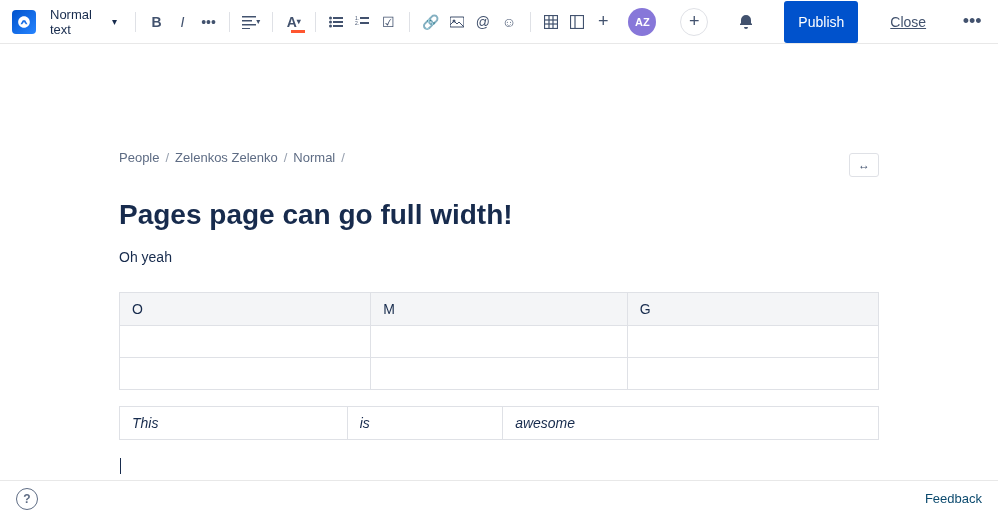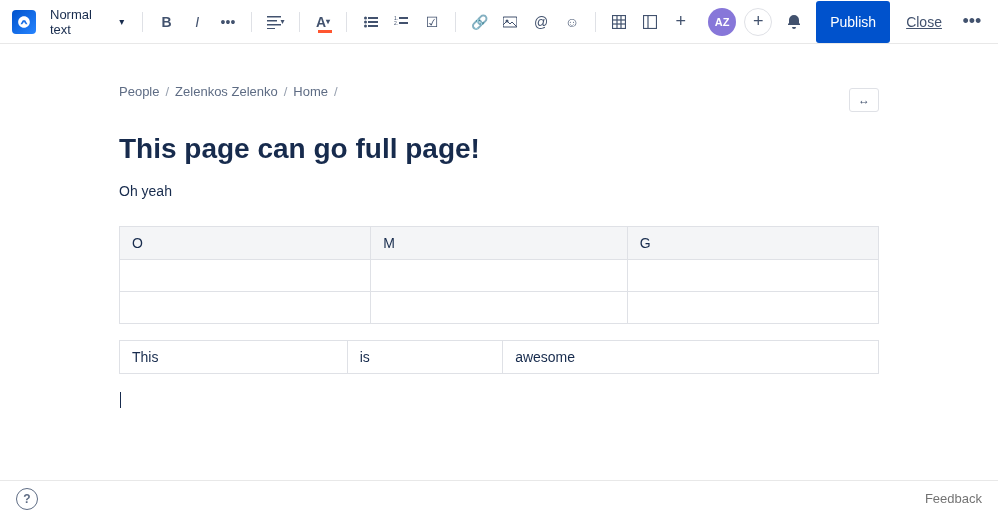--- a/index.html
+++ b/index.html
@@ -28,21 +28,21 @@
       font-size: 13px; color: #172b4d; cursor: pointer; padding: 4px 6px; border-radius: 3px;
     }
     .toolbar-sep { width: 1px; height: 20px; background: #dfe1e6; margin: 0 4px; }
     .toolbar-btn {
       display: flex; align-items: center; justify-content: center;
       width: 28px; height: 28px; border-radius: 3px; cursor: pointer; font-size: 14px; color: #42526e; border: none; background: none;
     }
     .toolbar-btn.bold { font-weight: bold; }
     .toolbar-btn.italic { font-style: italic; }
     .toolbar-spacer { flex: 1; }
-    .toolbar-right { display: flex; align-items: center; gap: 8px; }
+    .toolbar-right { display: flex; align-items: center; gap: 24px; }
     .avatar {
       width: 28px; height: 28px; border-radius: 50%; background: #6554c0; overflow: hidden;
       display: flex; align-items: center; justify-content: center; color: #fff; font-size: 11px; font-weight: bold;
     }
     .toolbar-icon-btn {
       width: 28px; height: 28px; border-radius: 50%; border: none; background: none; cursor: pointer;
       display: flex; align-items: center; justify-content: center; color: #42526e; font-size: 16px;
     }
     .btn-publish {
       background: #0052cc; color: #fff; border: none; border-radius: 3px; padding: 13px 14px;
@@ -51,21 +51,21 @@
     .btn-close {
       background: none; border: none; color: #42526e; font-size: 14px; cursor: pointer; padding: 6px 8px; border-radius: 3px; text-decoration: underline;
     }
     .btn-more {
       background: none; border: none; color: #42526e; font-size: 18px; cursor: pointer; width: 28px; height: 28px; border-radius: 3px; display: flex; align-items: center; justify-content: center;
     }
 
     
     .main { display: flex; height: calc(516px - 44px); }
     .editor-area {
-      flex: 1; padding: 40px 0; overflow-y: auto; display: flex; flex-direction: column; align-items: center;
+      flex: 1; padding: 40px 0; overflow-y: auto; display: flex; flex-direction: column; align-items: center; justify-content: flex-end;
     }
     .editor-content {
       width: 760px; max-width: 100%;
     }
 
     
     .breadcrumb {
       display: flex; align-items: center; gap: 6px; font-size: 13px; color: #5e6c84; margin-bottom: 16px;
     }
     .breadcrumb a { color: #5e6c84; text-decoration: none; }
@@ -95,41 +95,41 @@
     .content-table th {
       background: #f4f5f7; font-weight: 500; color: #172b4d;
     }
     .content-table td { background: #fff; height: 32px; }
 
     
     .content-table2 {
       border-collapse: collapse; width: 100%; margin-bottom: 16px;
     }
     .content-table2 td {
-      border: 1px solid #dfe1e6; padding: 8px 12px; font-size: 14px; color: #172b4d; min-height: 32px;
+      border: 1px solid #dfe1e6; padding: 8px 12px; font-size: 14px; color: #172b4d; min-height: 32px; font-style: italic;
     }
 
     
     .cursor-line {
       font-size: 14px; color: #172b4d; min-height: 20px; display: flex; align-items: center;
     }
     .cursor { display: inline-block; width: 1px; height: 16px; background: #172b4d; animation: blink 1s step-end infinite; vertical-align: middle; margin-left: 1px; }
     @keyframes blink { 0%,100%{opacity:1} 50%{opacity:0} }
 
     
     .footer {
       position: fixed; bottom: 0; left: 0; right: 0; height: 36px;
       display: flex; align-items: center; justify-content: space-between; padding: 0 16px;
       background: #fff; border-top: 1px solid #e8e8e8;
     }
     .help-btn {
       width: 22px; height: 22px; border-radius: 50%; border: 1.5px solid #5e6c84; background: none; cursor: pointer;
       display: flex; align-items: center; justify-content: center; color: #5e6c84; font-size: 12px; font-weight: bold;
     }
-    .feedback-link { font-size: 13px; color: #737373; cursor: pointer; text-decoration: none; }
+    .feedback-link { font-size: 13px; color: #0c4a6e; cursor: pointer; text-decoration: none; }
 
     .chevron-icon { font-size: 10px; }
   </style>
 </head>
 <body>
 
 <div class="toolbar">
 
   <div class="toolbar-logo">
     <svg viewBox="0 0 24 24" fill="white">
@@ -258,31 +258,31 @@
 <div class="main">
   <div class="editor-area">
     <div class="editor-content">
 
       <div style="display:flex; align-items:center; margin-bottom:16px;">
         <div class="breadcrumb">
           <a href="#">People</a>
           <span class="breadcrumb-sep">/</span>
           <a href="#">Zelenkos Zelenko</a>
           <span class="breadcrumb-sep">/</span>
-          <a href="#">Home</a>
+          <a href="#">Normal</a>
           <span class="breadcrumb-sep">/</span>
         </div>
         <div class="breadcrumb-actions">
           <button class="breadcrumb-expand-btn">
             <span>↔</span>
           </button>
         </div>
       </div>
 
-      <div class="page-title">This page can go full page!</div>
+      <div class="page-title">Pages page can go full width!</div>
 
       <div class="page-subtitle">Oh yeah</div>
 
       <table class="content-table">
         <thead>
           <tr>
             <th>O</th>
             <th>M</th>
             <th>G</th>
           </tr>

